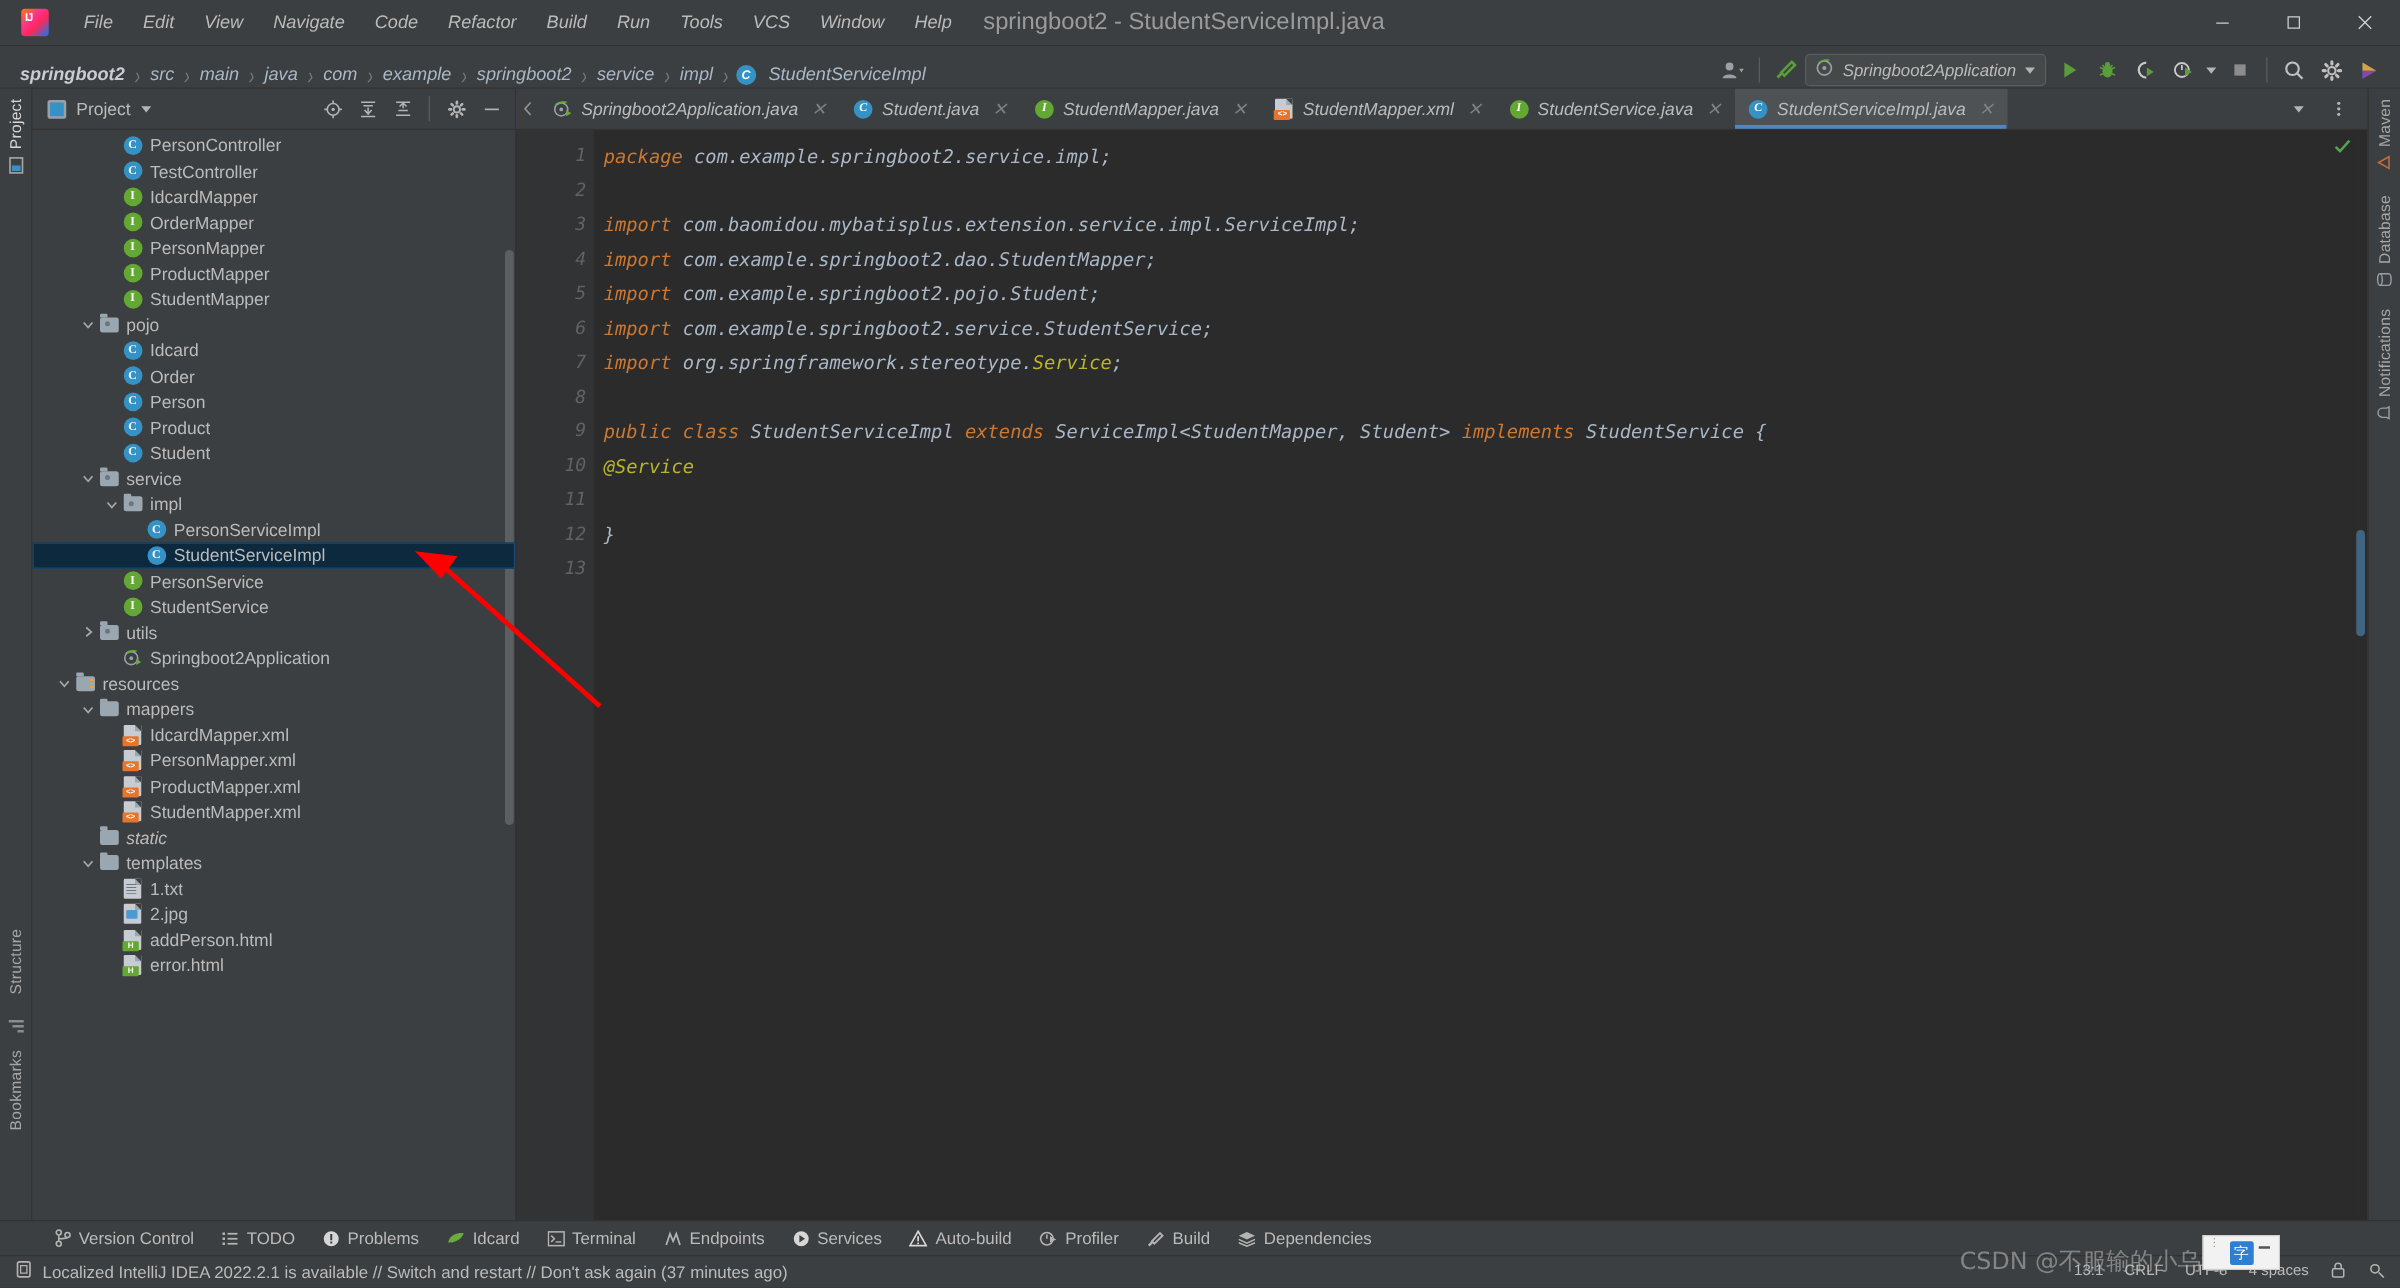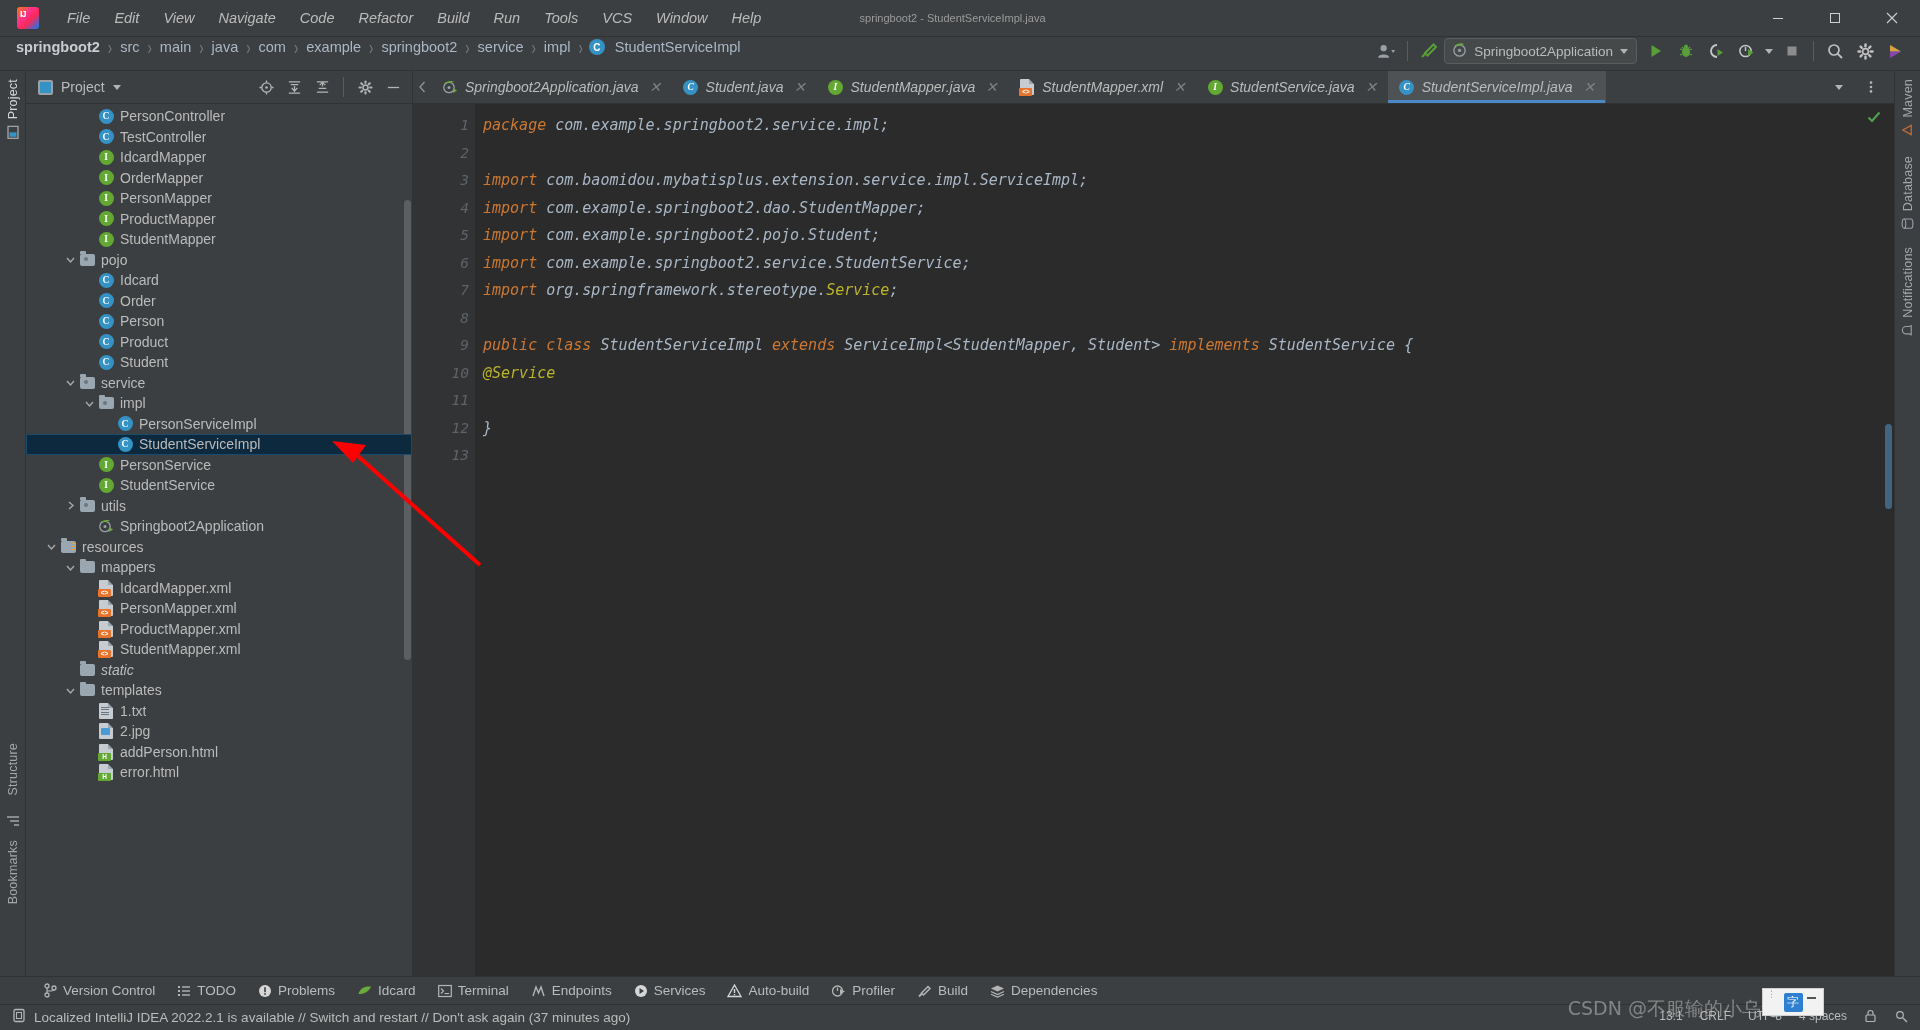--- a/index.html
+++ b/index.html
@@ -36,38 +36,39 @@
     font-size:9px; font-weight:bold; color:#fff; font-family:"Liberation Sans",sans-serif;
     letter-spacing:-1px;
   }
   .menu { display: flex; align-items: center; gap: 0px; font-style: italic; }
   .menu-item {
     color: #bbbbbb; font-size: 14.5px; padding: 3px 12px;
     cursor: default; white-space: nowrap;
   }
   .win-title {
     position: absolute; left: 50%; transform: translateX(-54%);
-    color: #9b9b9b; font-size: 11px; white-space: nowrap;
+    color: #9b9b9b; font-size: 19px; white-space: nowrap;
   }
   .win-btns {
     margin-left: auto; display: flex; align-items: center; height: 100%;
   }
   .win-btn {
     width: 57px; height: 37px; display: flex; align-items: center; justify-content: center;
     color: #cfcfcf;
   }
   .win-btn svg { display:block; }
 
   
   .navrow {
     height: 34px; flex: 0 0 34px;
     background: #3c3f41;
-    display: flex; align-items: flex-start;
+    display: flex; align-items: flex-end;
     border-bottom: 1px solid #323232;
     position: relative;
+    font-style: italic;
   }
   .crumbs { display: flex; align-items: center; padding-left: 12px; gap: 0; }
   .crumb {
     color: #a9b7c6; font-size: 14.5px; padding: 2px 4px; white-space: nowrap;
   }
   .crumb.bold { font-weight: bold; color: #c9cdd1; }
   .crumb-sep {
     color: #787878; font-size: 13px; padding: 0 4px; transform: scaleY(1.5);
   }
   .crumb-icon {

